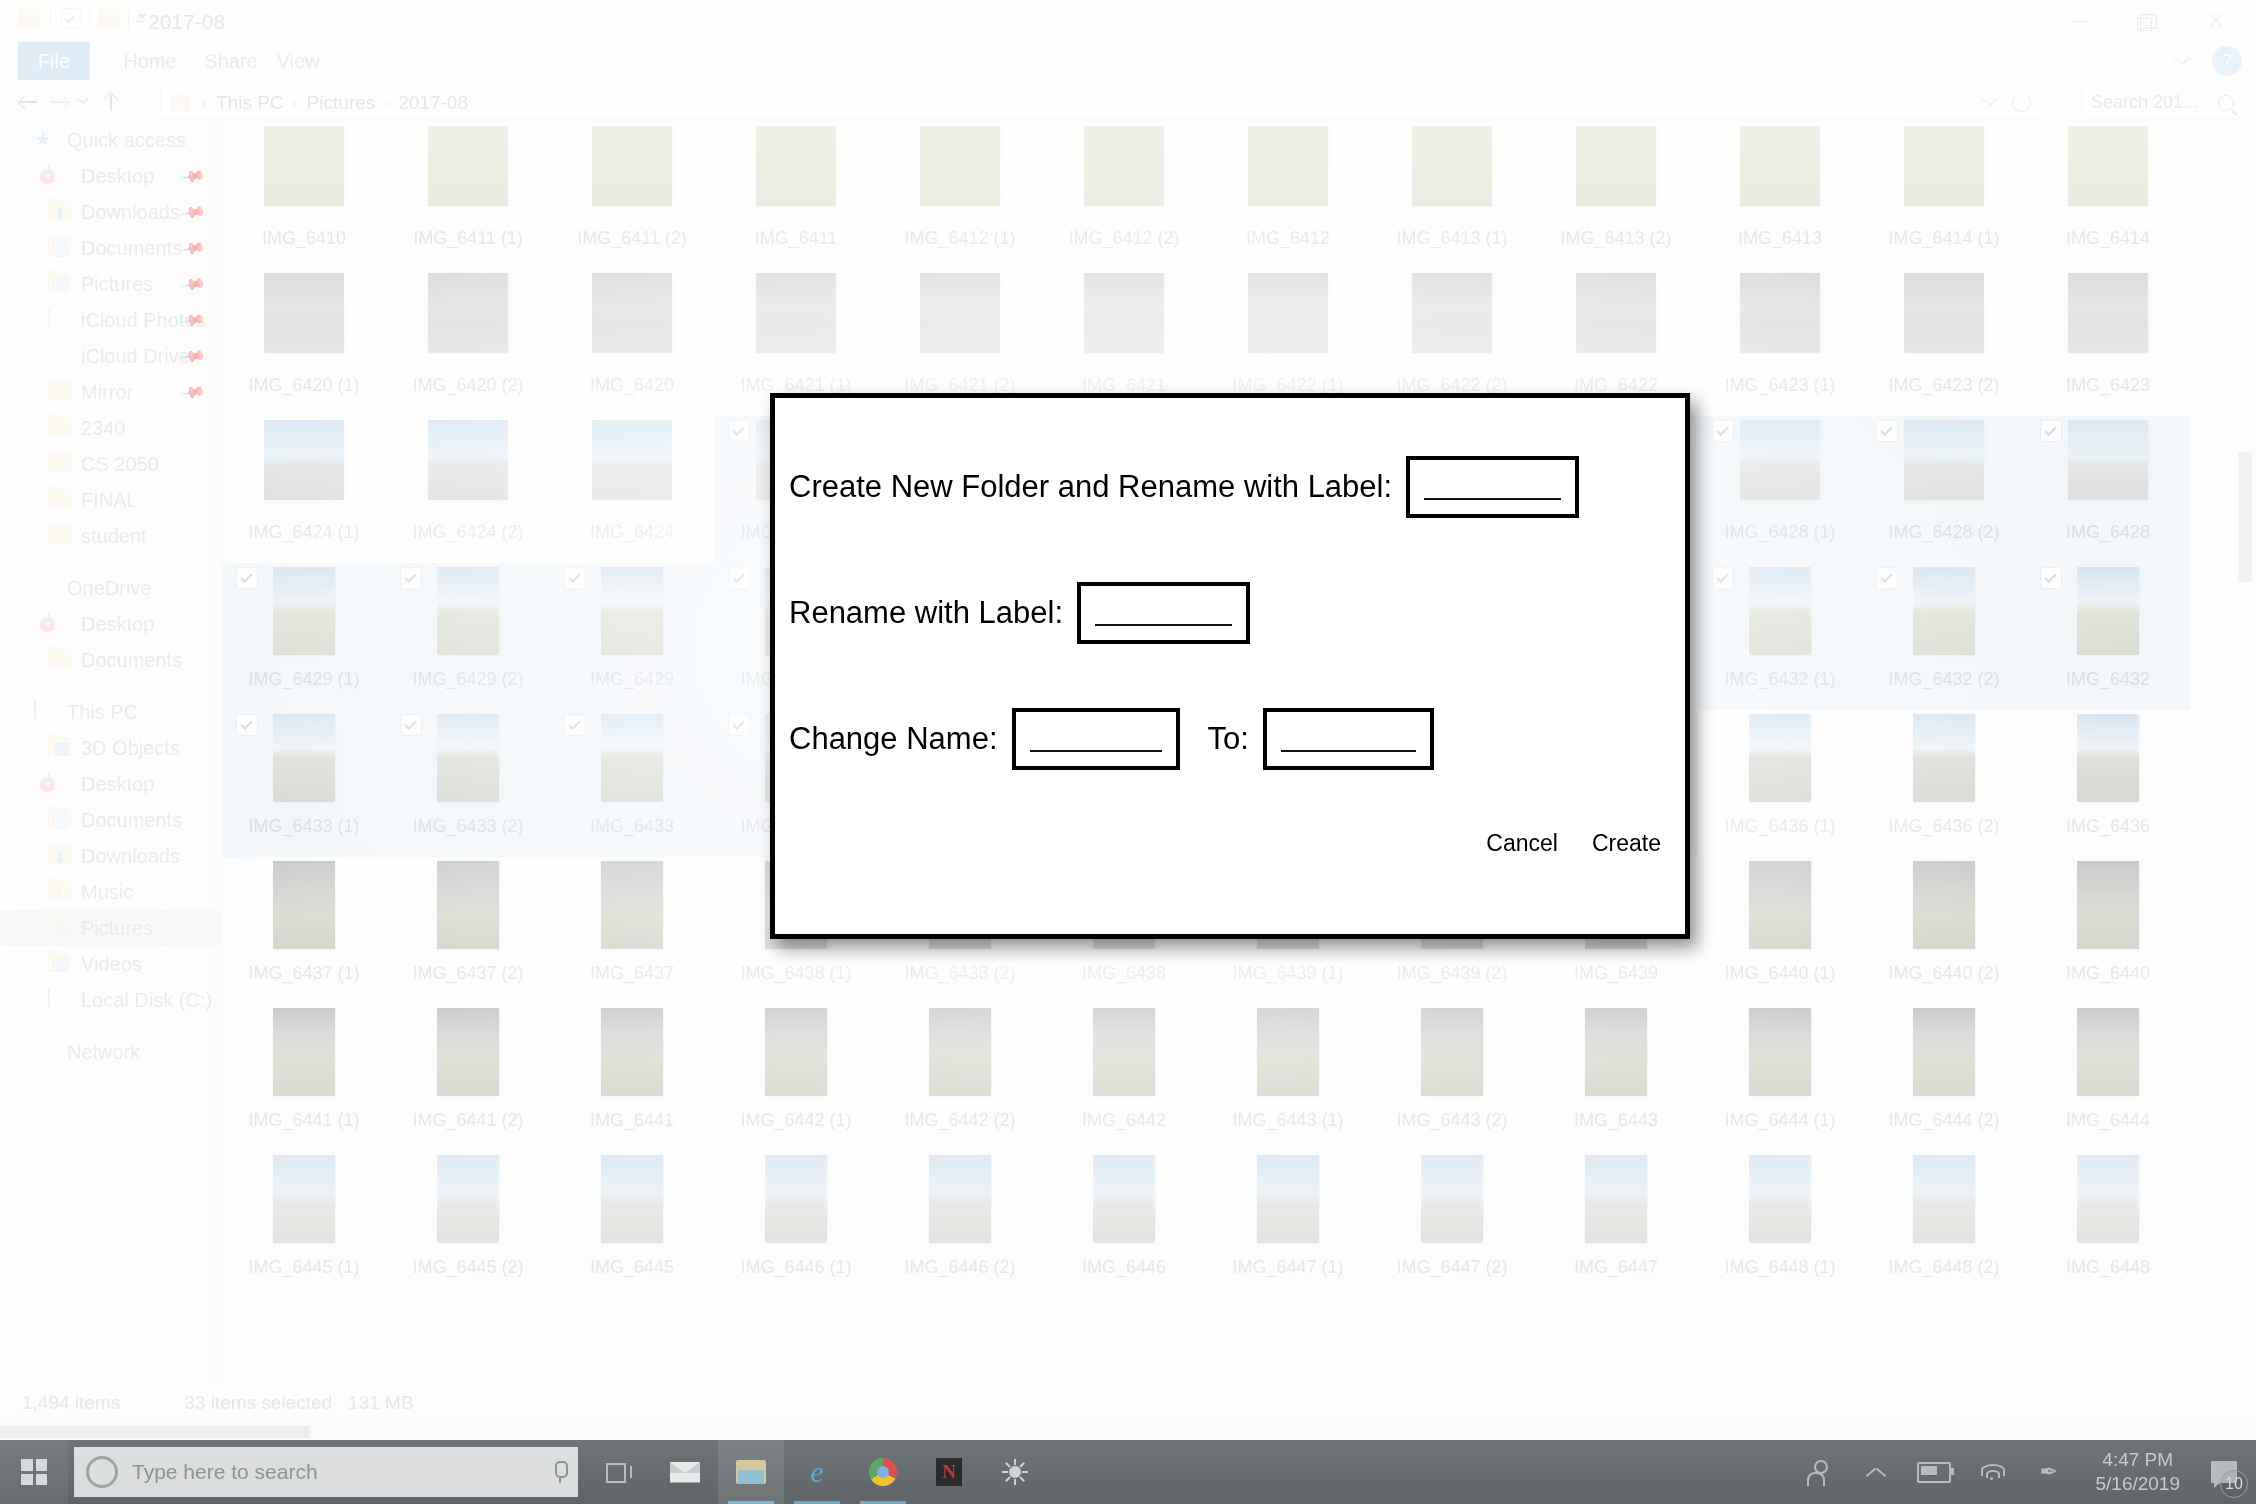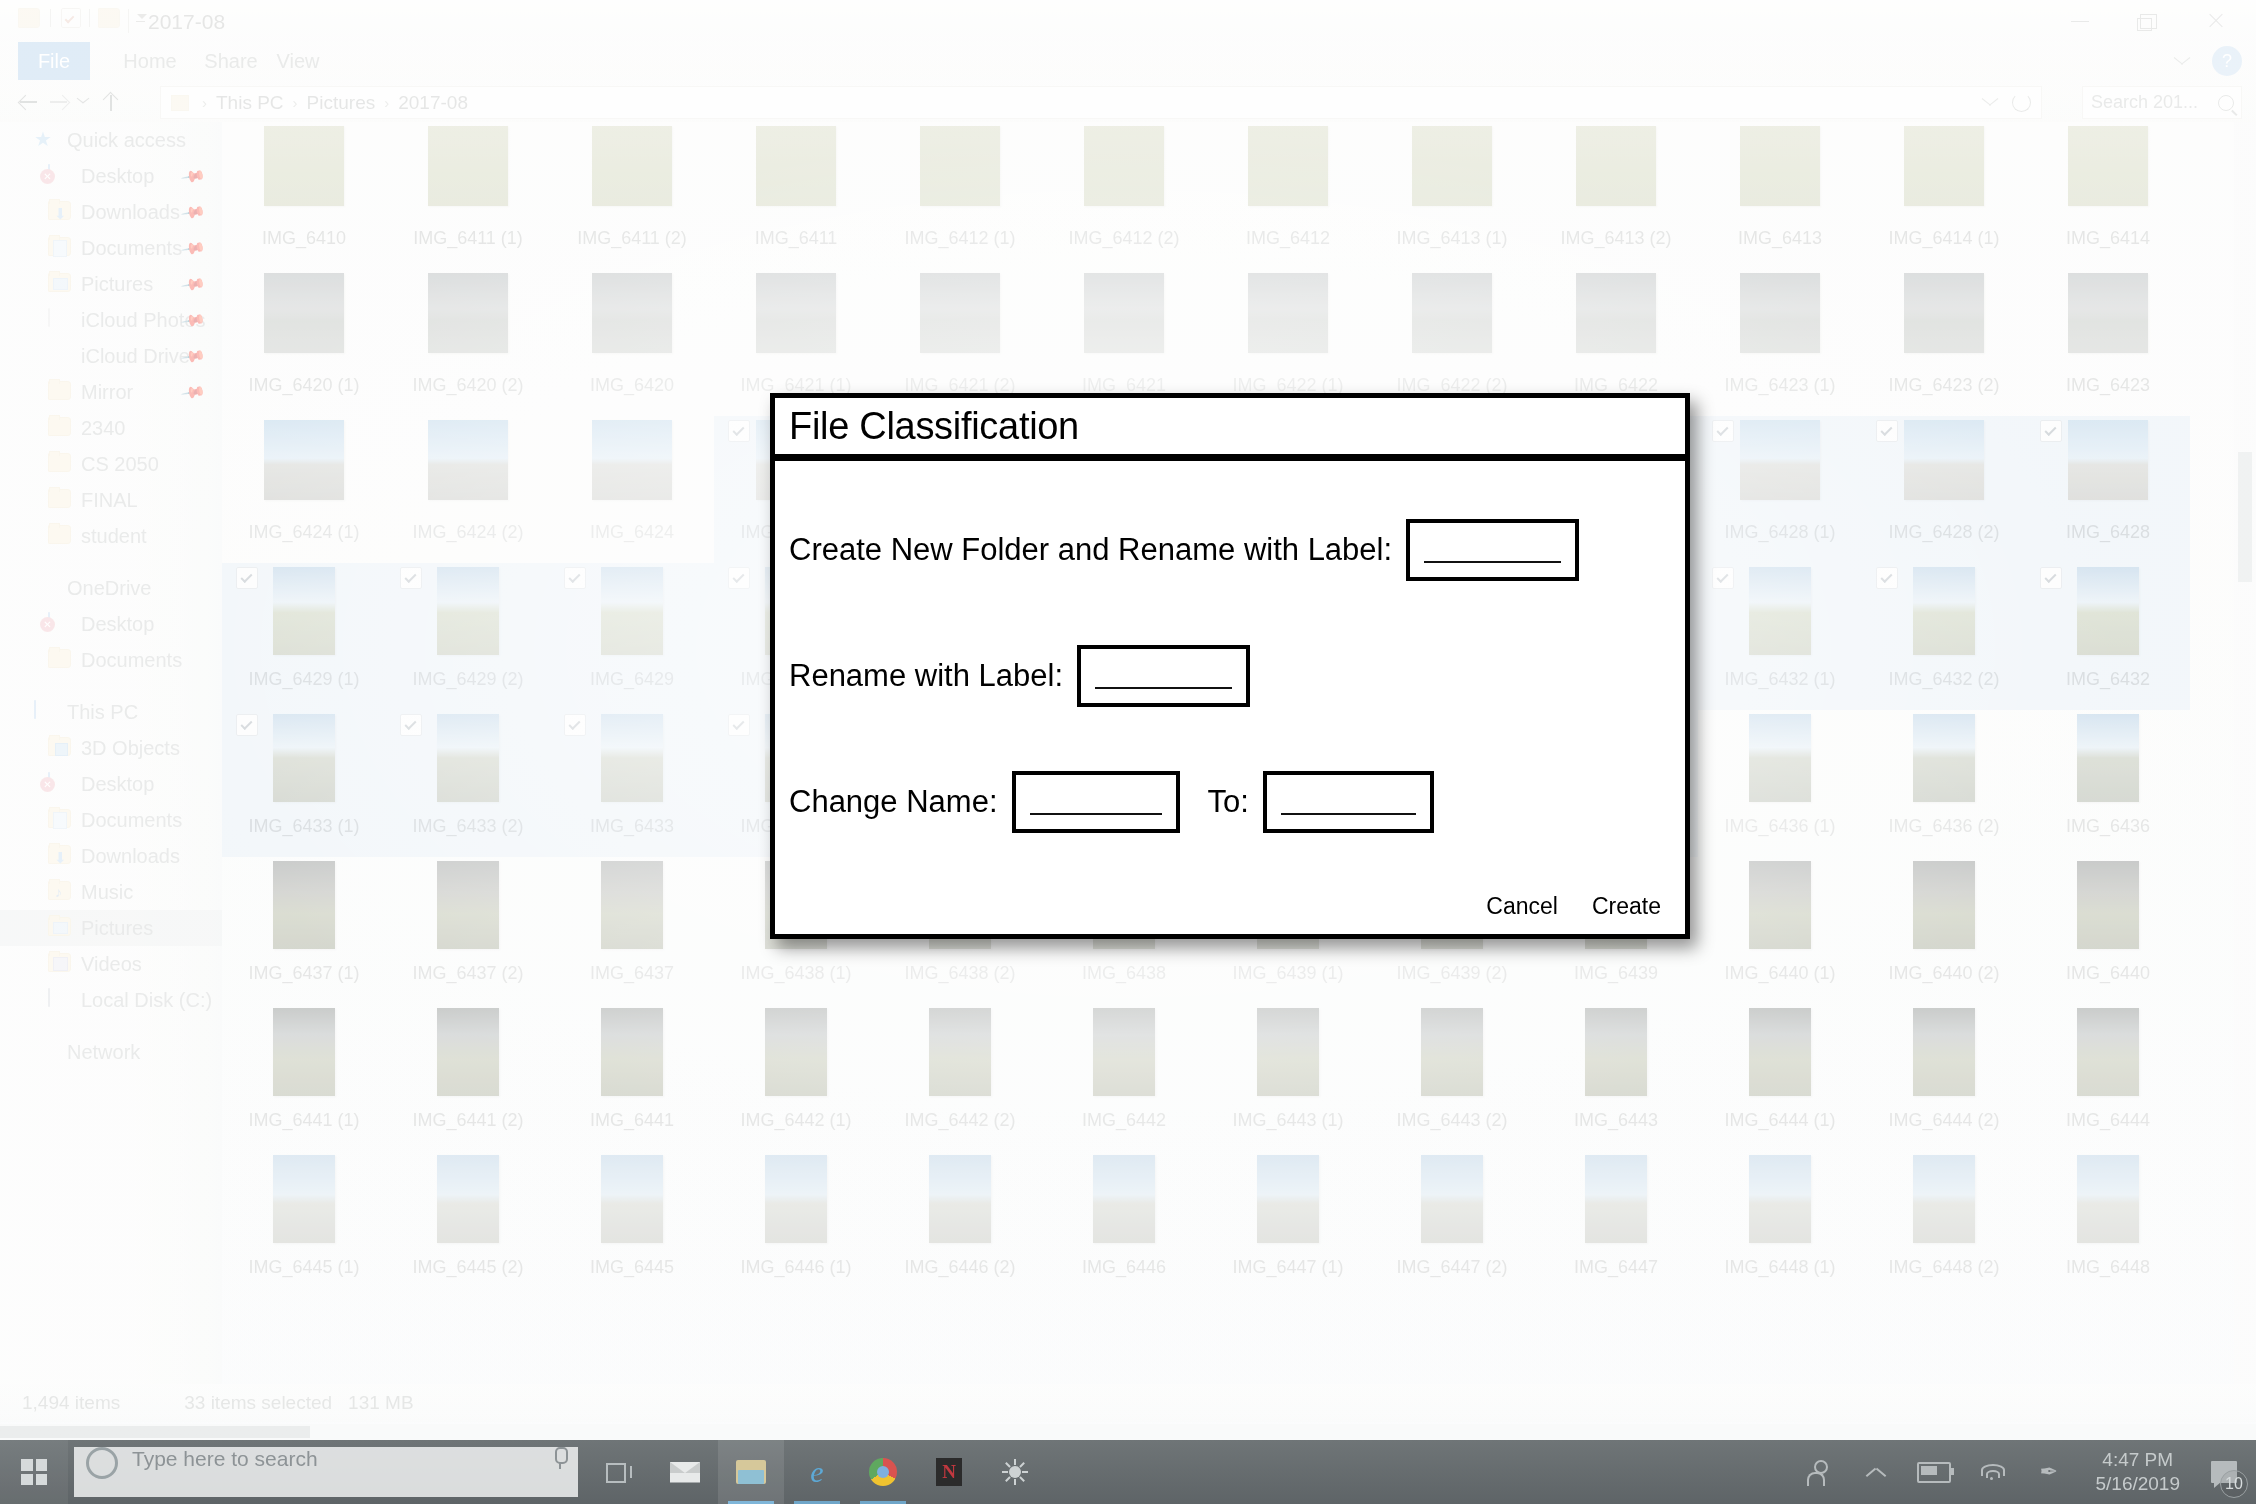--- a/index.html
+++ b/index.html
@@ -236,21 +236,21 @@
     display:flex;align-items:center;z-index:60;
   }
   .start{
     width:68px;height:64px;display:flex;align-items:center;justify-content:center;
     background:rgba(255,255,255,.06);
   }
   .winlogo{width:26px;height:26px;display:grid;grid-template-columns:1fr 1fr;grid-template-rows:1fr 1fr;gap:3px;}
   .winlogo i{background:#d6dadb;display:block;}
   .tb-search{
     width:480px;height:50px;margin-left:6px;background:rgba(245,247,247,.82);
-    display:flex;align-items:flex-start;padding:0 12px;
+    display:flex;align-items:center;padding:0 12px;
   }
   .cortana{width:26px;height:26px;border:3px solid #9aa3a6;border-radius:50%;}
   .tb-search-text{font-size:21px;color:#8d9396;margin-left:14px;}
   .mic{margin-left:auto;width:13px;height:22px;position:relative;}
   .mic:before{content:"";position:absolute;left:2px;top:0;width:9px;height:13px;border:2px solid #8d9396;border-radius:5px;}
   .mic:after{content:"";position:absolute;left:5.5px;top:15px;width:2px;height:7px;background:#8d9396;}
   .tb-apps{display:flex;align-items:center;margin-left:8px;}
   .tb-app{
     width:66px;height:64px;display:flex;align-items:center;justify-content:center;position:relative;
   }
@@ -1154,23 +1154,20 @@
     </div>
     <div class="hscroll">
       <div class="thumbbar"></div>
     </div>
 
     <div class="wash"></div>
     <div class="radial-wash"></div>
   </div>
 
   <div class="dialog">
-    <div class="dlg-titlebar">
-      <span class="dlg-title">File Classification</span>
-    </div>
     <div class="dlg-body">
 
       <div class="dlg-row row1">
         <span class="dlg-label">Create New Folder and Rename with Label:</span>
         <span class="field f1">
           <span class="underline"></span>
         </span>
       </div>
 
       <div class="dlg-row row3">

